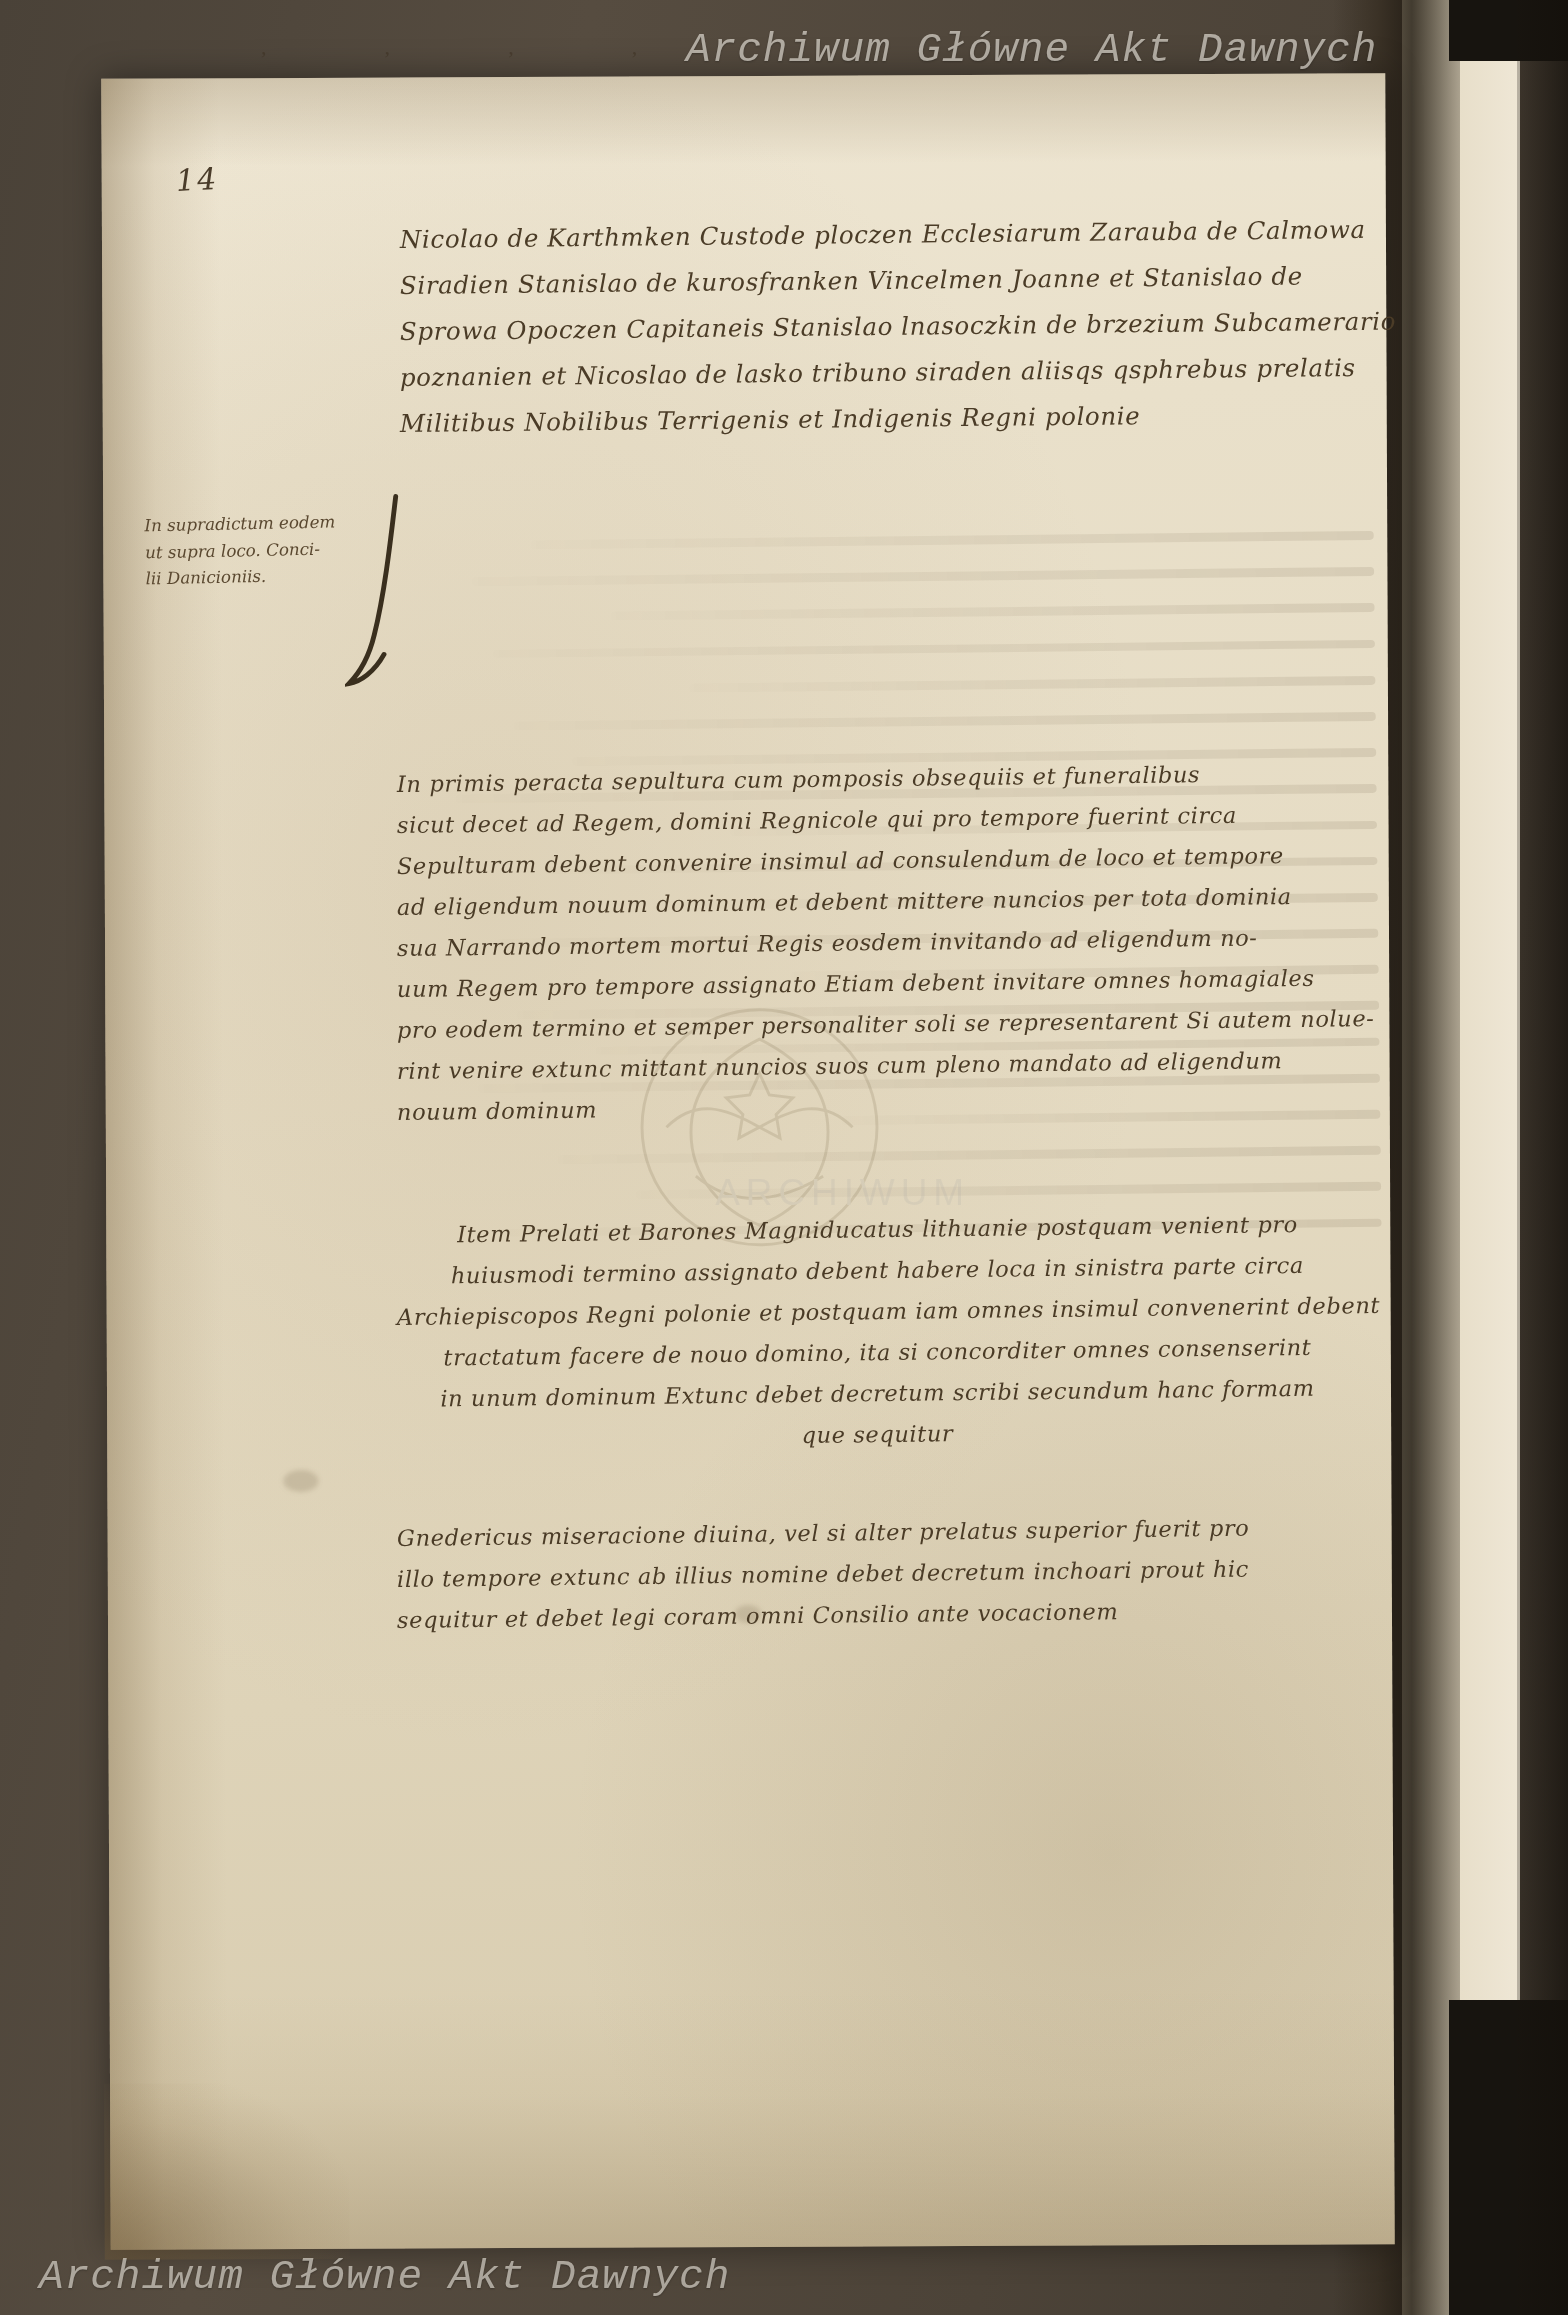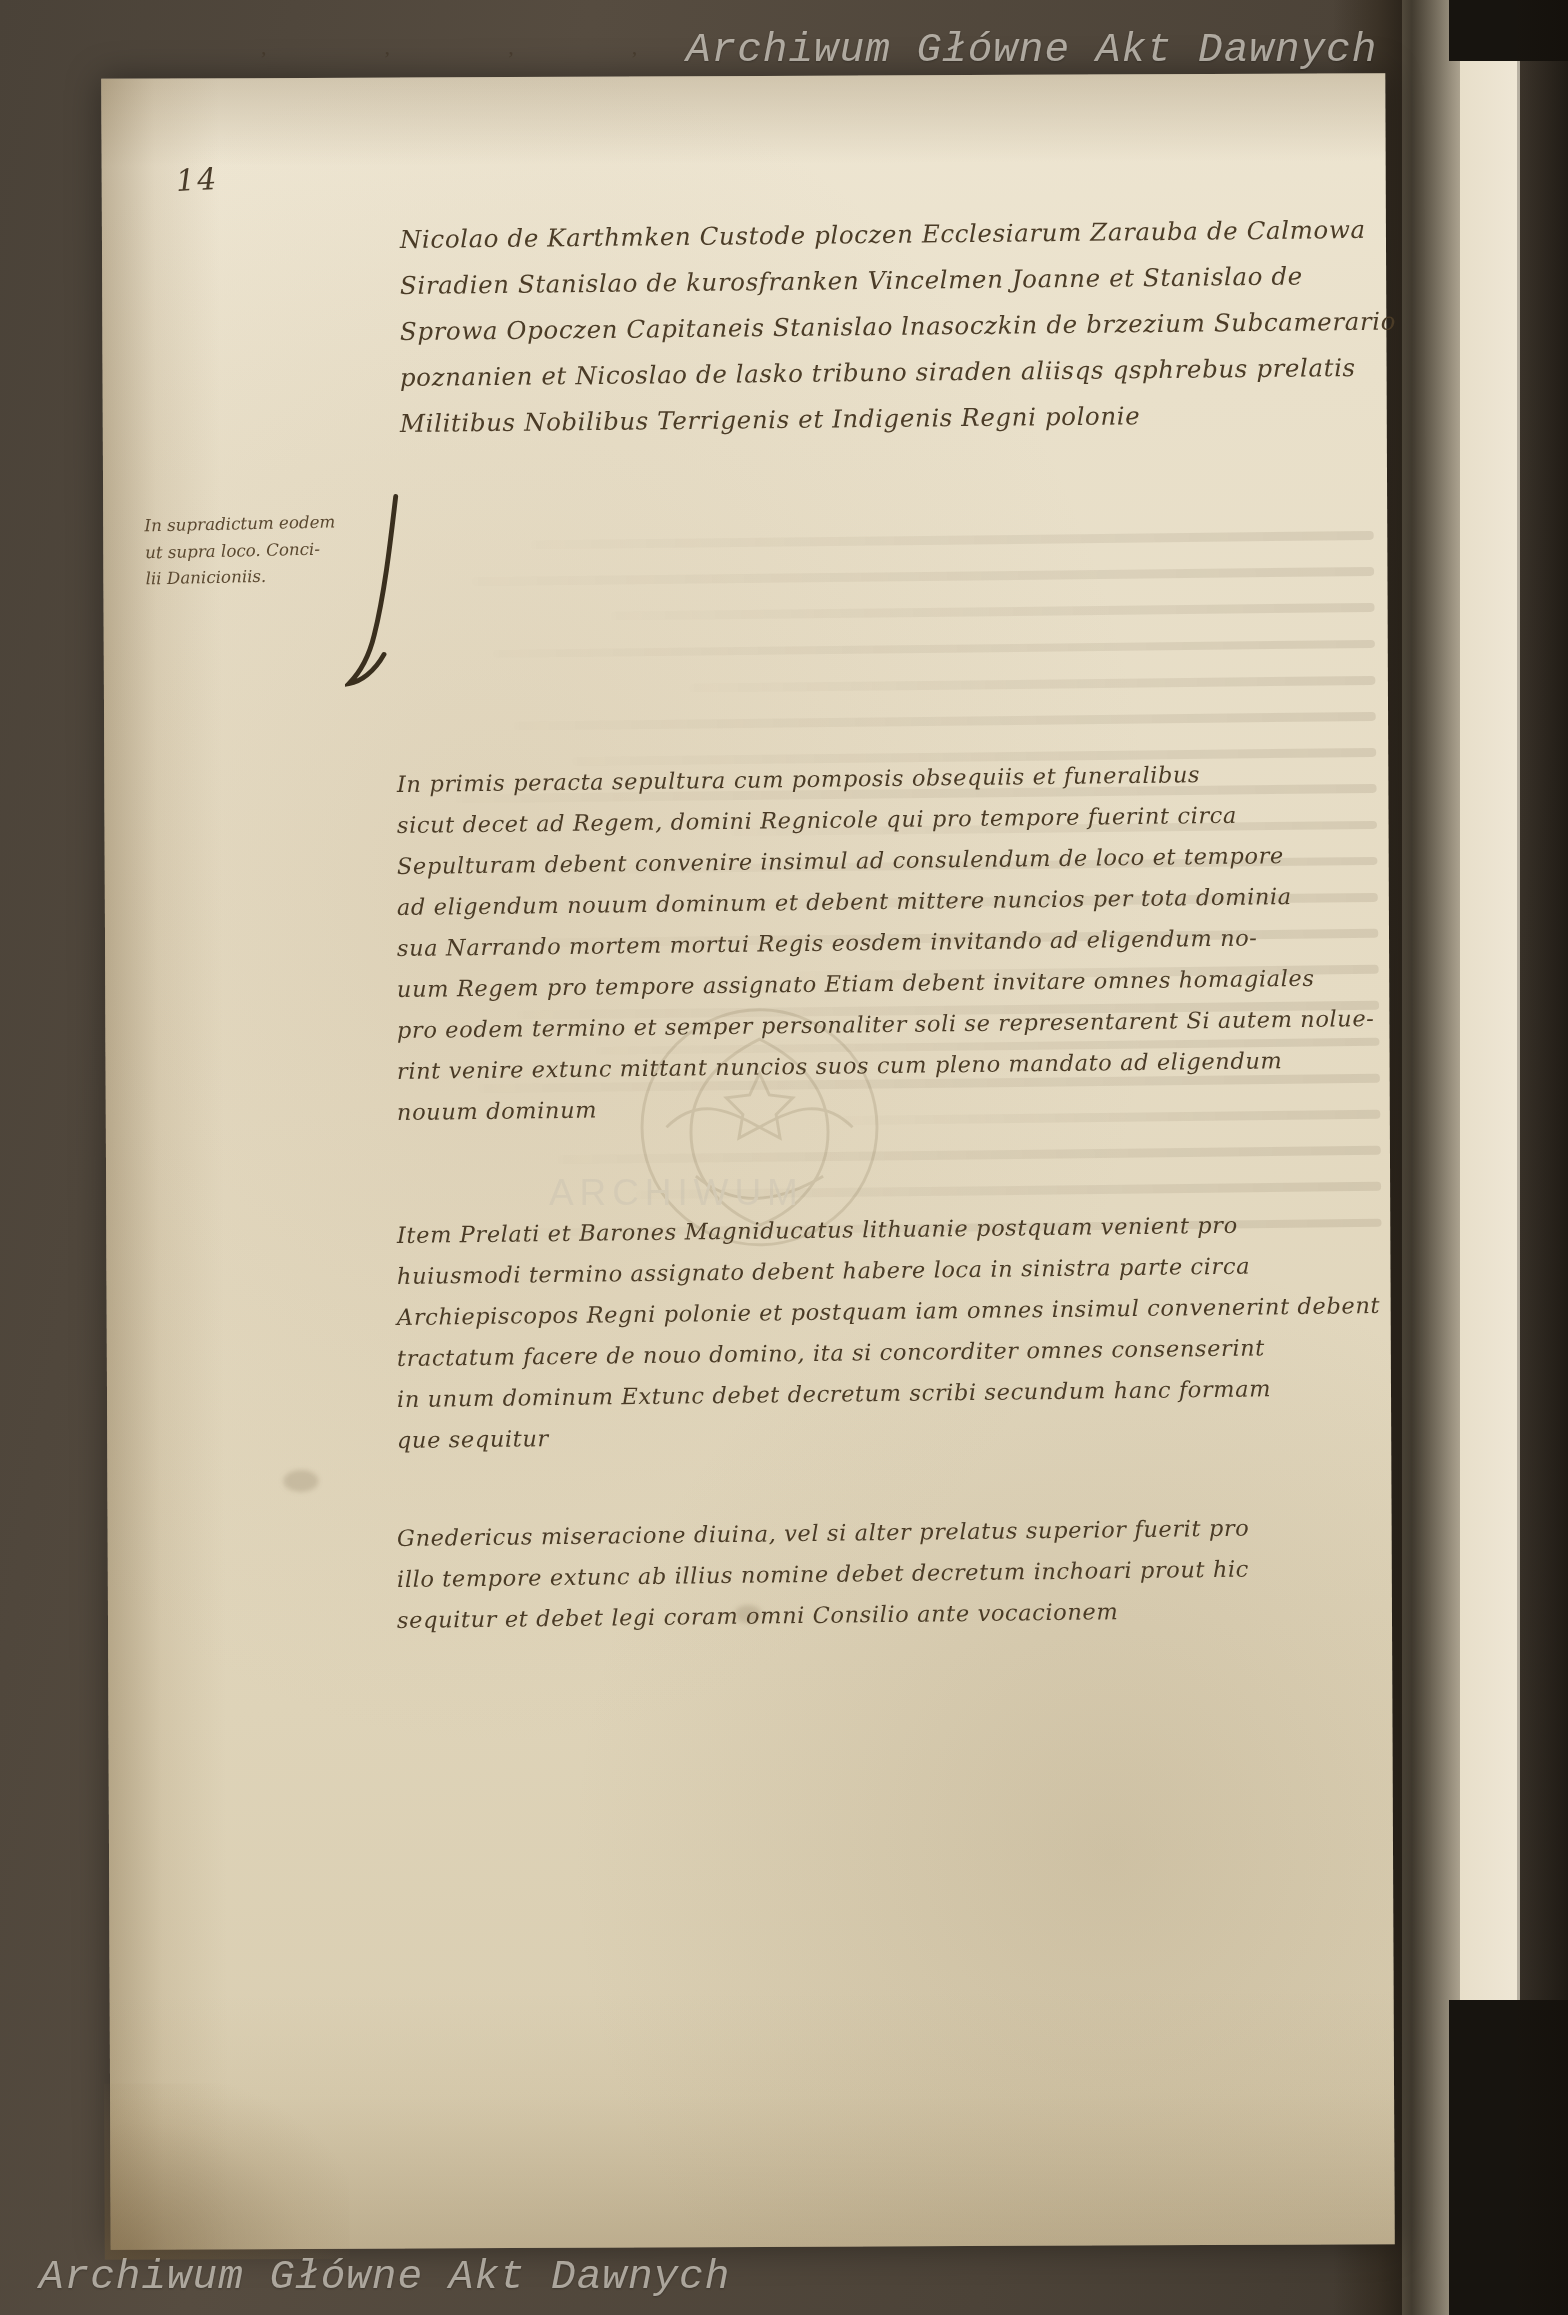--- a/index.html
+++ b/index.html
@@ -122,21 +122,21 @@
     left: 549px;
     top: 980px;
     width: 421px;
     height: 412px;
     opacity: 0.16;
     pointer-events: none;
   }
   .paper-watermark .crest-text {
     position: absolute;
     left: 0; right: 0;
-    text-align: left;
+    text-align: right;
     font-size: 37px;
     letter-spacing: 5.9px;
     color: #a3a3a3;
     font-family: "Liberation Sans", sans-serif;
   }
   .crest-line1 { top: 192px; }
   .crest-line2 { top: 243px; font-size: 29px; }
 
   
   .showthrough {
@@ -243,21 +243,21 @@
     width: 961px;
   }
   .body-block .line {
     font-size: 22.5px;
     line-height: 41px;
     color: #4a3b26;
     transform: rotate(-0.7deg);
     transform-origin: left center;
   }
   #para1 { top: 755px; }
-  #para2 { top: 1206px; }
+  #para2 { top: 1206px; text-align: center; }
   #para3 { top: 1509px; }
 
   
   .flourish {
     position: absolute;
     left: 345px;
     top: 488px;
     width: 78px;
     height: 211px;
     pointer-events: none;

